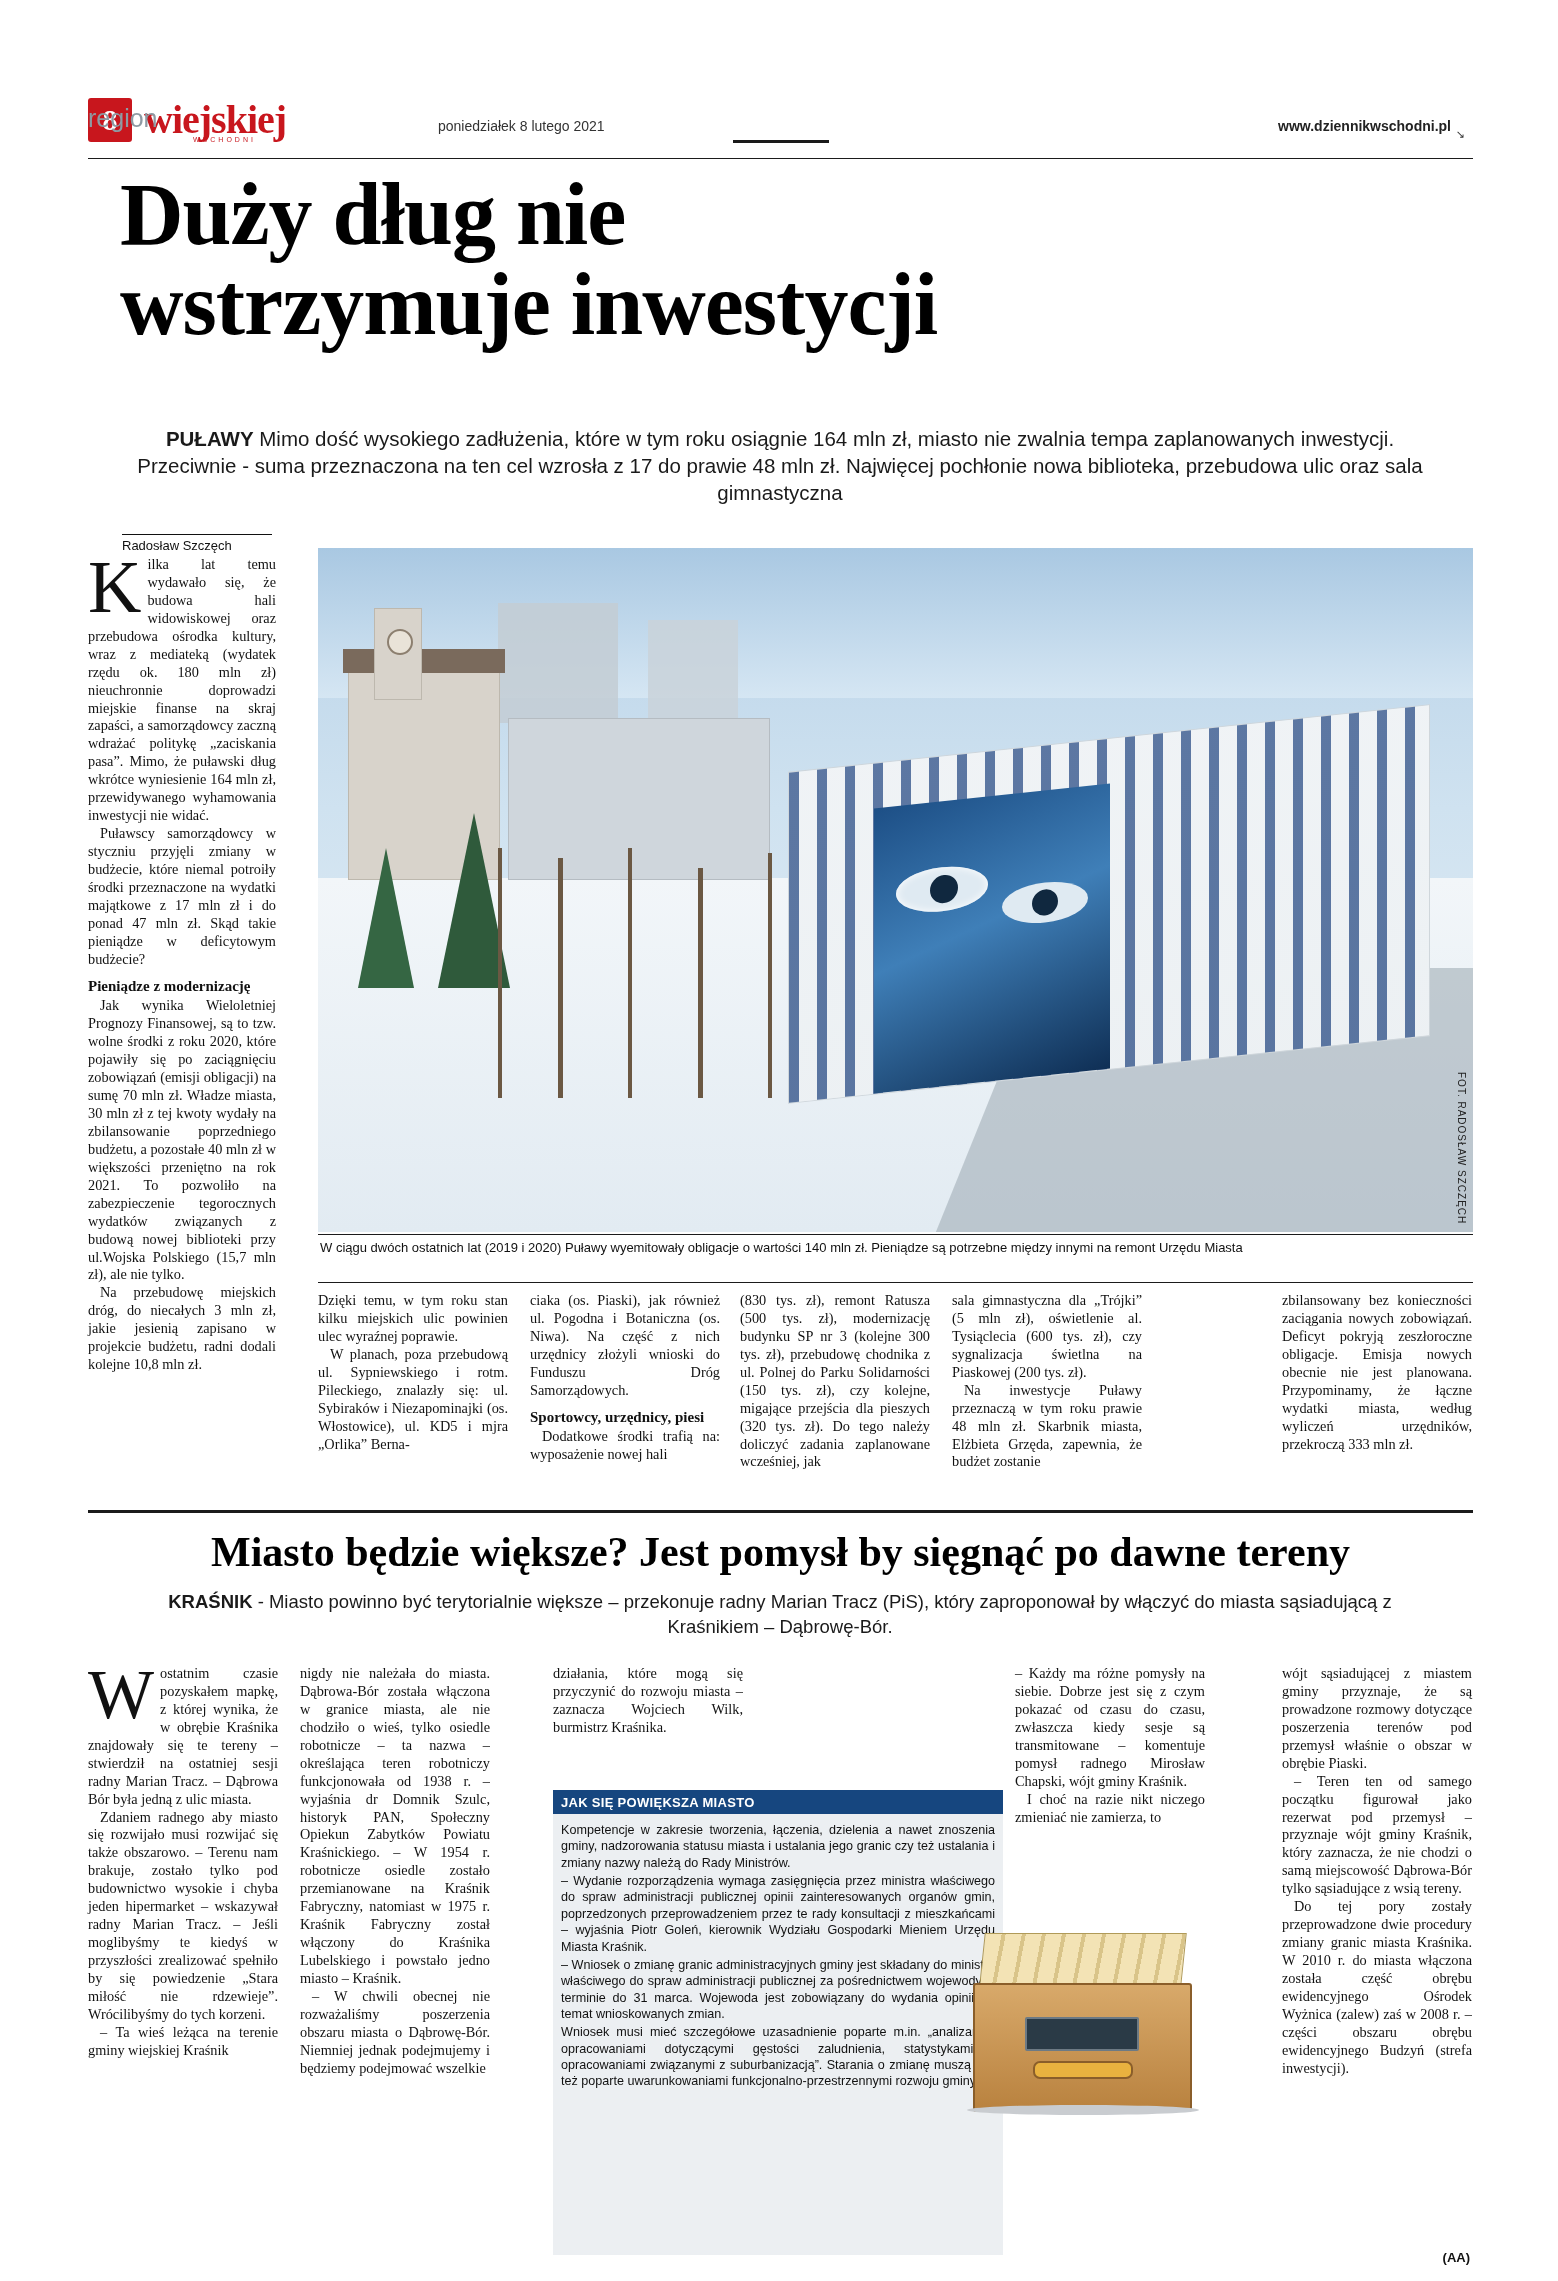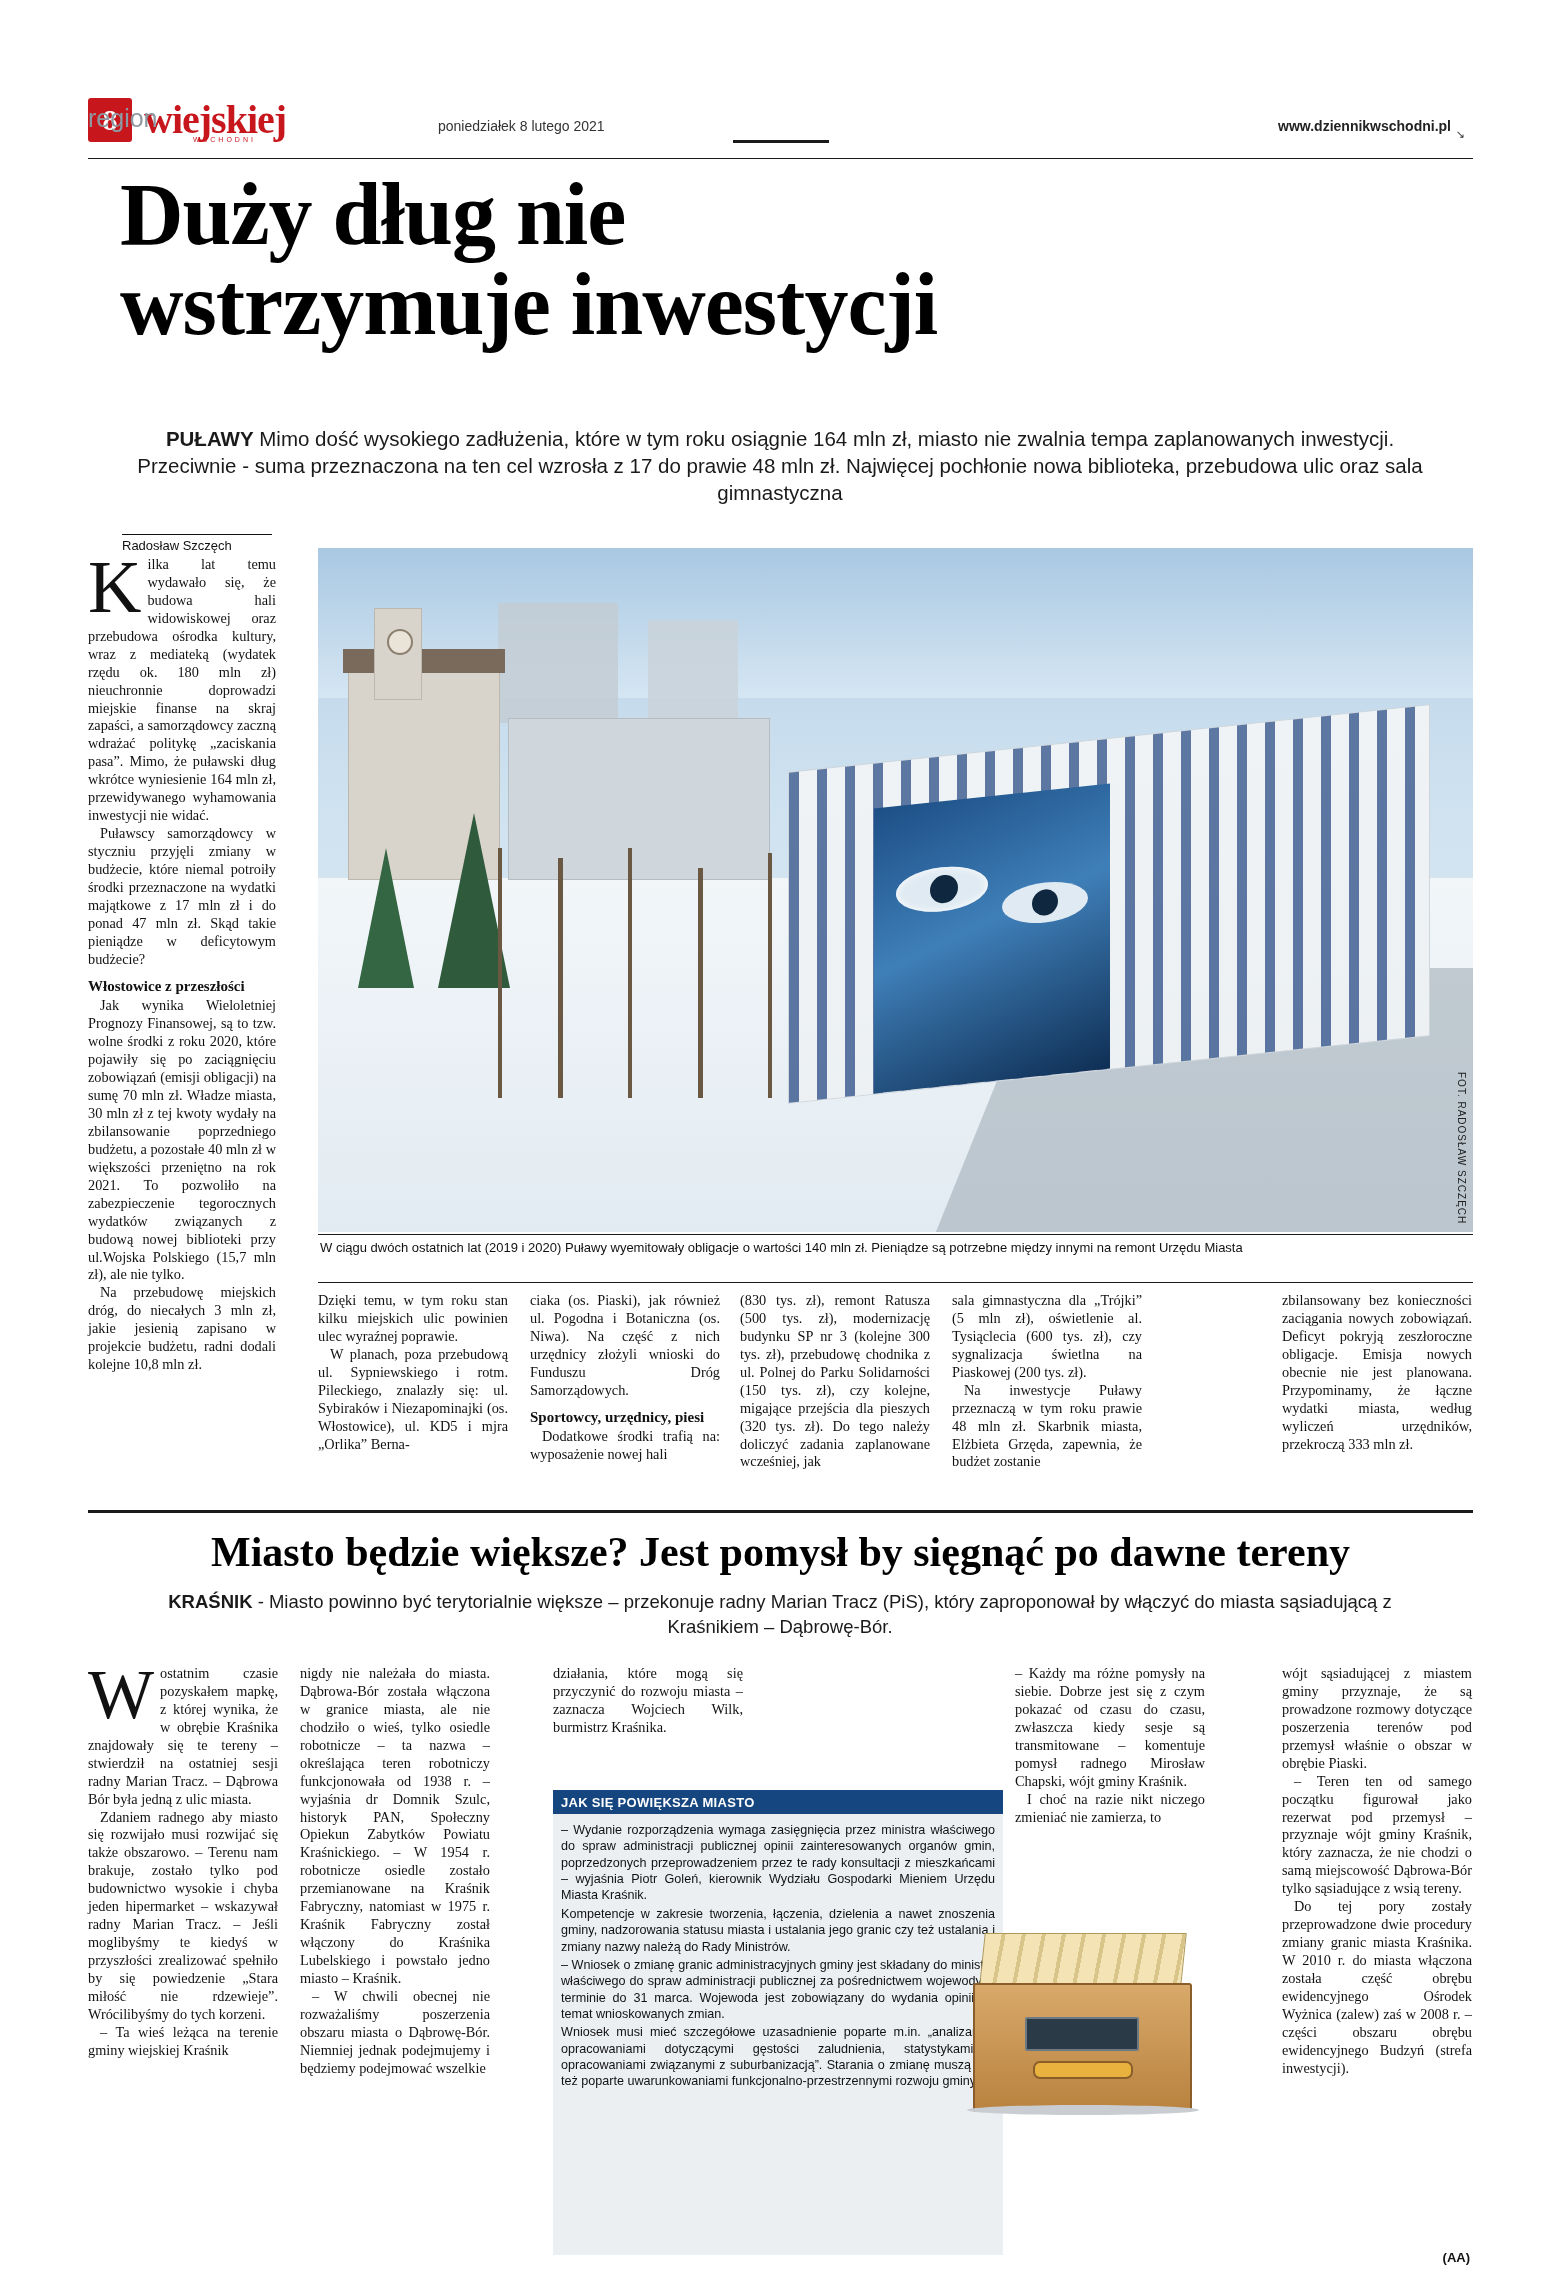--- a/index.html
+++ b/index.html
@@ -311,21 +311,21 @@
   <div class="lead">
     <b>PUŁAWY</b><span> Mimo dość wysokiego zadłużenia, które w tym roku osiągnie 164 mln zł, miasto nie zwalnia tempa zaplanowanych inwestycji. Przeciwnie - suma przeznaczona na ten cel wzrosła z 17 do prawie 48 mln zł. Najwięcej pochłonie nowa biblioteka, przebudowa ulic oraz sala gimnastyczna</span>
   </div>
 
   <div class="byline-rule"></div>
   <div class="byline">Radosław Szczęch</div>
 
   <div class="col" id="col1">
     <p class="noindent"><span class="dropcap">K</span><span>ilka lat temu wydawało się, że budowa hali widowiskowej oraz przebudowa ośrodka kultury, wraz z mediateką (wydatek rzędu ok. 180 mln zł) nieuchronnie doprowadzi miejskie finanse na skraj zapaści, a samorządowcy zaczną wdrażać politykę „zaciskania pasa”. Mimo, że puławski dług wkrótce wyniesienie 164 mln zł, przewidywanego wyhamowania inwestycji nie widać.</span></p>
     <p>Puławscy samorządowcy w styczniu przyjęli zmiany w budżecie, które niemal potroiły środki przeznaczone na wydatki majątkowe z 17 mln zł i do ponad 47 mln zł. Skąd takie pieniądze w deficytowym budżecie?</p>
-    <h4>Włostowice z przeszłości</h4>
+    <h4>Pieniądze z modernizację</h4>
     <p>Jak wynika Wieloletniej Prognozy Finansowej, są to tzw. wolne środki z roku 2020, które pojawiły się po zaciągnięciu zobowiązań (emisji obligacji) na sumę 70 mln zł. Władze miasta, 30 mln zł z tej kwoty wydały na zbilansowanie poprzedniego budżetu, a pozostałe 40 mln zł w większości przeniętno na rok 2021. To pozwoliło na zabezpieczenie tegorocznych wydatków związanych z budową nowej biblioteki przy ul.Wojska Polskiego (15,7 mln zł), ale nie tylko.</p>
     <p>Na przebudowę miejskich dróg, do niecałych 3 mln zł, jakie jesienią zapisano w projekcie budżetu, radni dodali kolejne 10,8 mln zł.</p>
   </div>
 
   <div class="photo">
     <div class="sky"></div>
     <div class="ground"></div>
     <div class="road"></div>
     <div class="bld-far"></div>
     <div class="bld-far2"></div>
@@ -406,22 +406,22 @@
 
   <div class="col" id="c2col5">
     <p class="noindent">wójt sąsiadującej z miastem gminy przyznaje, że są prowadzone rozmowy dotyczące poszerzenia terenów pod przemysł właśnie o obszar w obrębie Piaski.</p>
     <p>– Teren ten od samego początku figurował jako rezerwat pod przemysł – przyznaje wójt gminy Kraśnik, który zaznacza, że nie chodzi o samą miejscowość Dąbrowa-Bór tylko sąsiadujące z wsią tereny.</p>
     <p>Do tej pory zostały przeprowadzone dwie procedury zmiany granic miasta Kraśnika. W 2010 r. do miasta włączona została część obrębu ewidencyjnego Ośrodek Wyżnica (zalew) zaś w 2008 r. – części obszaru obrębu ewidencyjnego Budzyń (strefa inwestycji).</p>
   </div>
 
   <div class="infobox"></div>
   <div class="infobox-head">JAK SIĘ POWIĘKSZA MIASTO</div>
   <div class="infobox-body">
+    <p>Kompetencje w zakresie tworzenia, łączenia, dzielenia a nawet znoszenia gminy, nadzorowania statusu miasta i ustalania jego granic czy też ustalania i zmiany nazwy należą do Rady Ministrów.</p>
     <p>– Wydanie rozporządzenia wymaga zasięgnięcia przez ministra właściwego do spraw administracji publicznej opinii zainteresowanych organów gmin, poprzedzonych przeprowadzeniem przez te rady konsultacji z mieszkańcami – wyjaśnia Piotr Goleń, kierownik Wydziału Gospodarki Mieniem Urzędu Miasta Kraśnik.</p>
-    <p>Kompetencje w zakresie tworzenia, łączenia, dzielenia a nawet znoszenia gminy, nadzorowania statusu miasta i ustalania jego granic czy też ustalania i zmiany nazwy należą do Rady Ministrów.</p>
     <p>– Wniosek o zmianę granic administracyjnych gminy jest składany do ministra właściwego do spraw administracji publicznej za pośrednictwem wojewody w terminie do 31 marca. Wojewoda jest zobowiązany do wydania opinii na temat wnioskowanych zmian.</p>
     <p>Wniosek musi mieć szczegółowe uzasadnienie poparte m.in. „analizami i opracowaniami dotyczącymi gęstości zaludnienia, statystykami i opracowaniami związanymi z suburbanizacją”. Starania o zmianę muszą być też poparte uwarunkowaniami funkcjonalno-przestrzennymi rozwoju gminy.</p>
   </div>
   <div class="drawer">
     <div class="files"></div>
     <div class="box"></div>
     <div class="label"></div>
     <div class="handle"></div>
     <div class="drawer-shadow"></div>
   </div>

